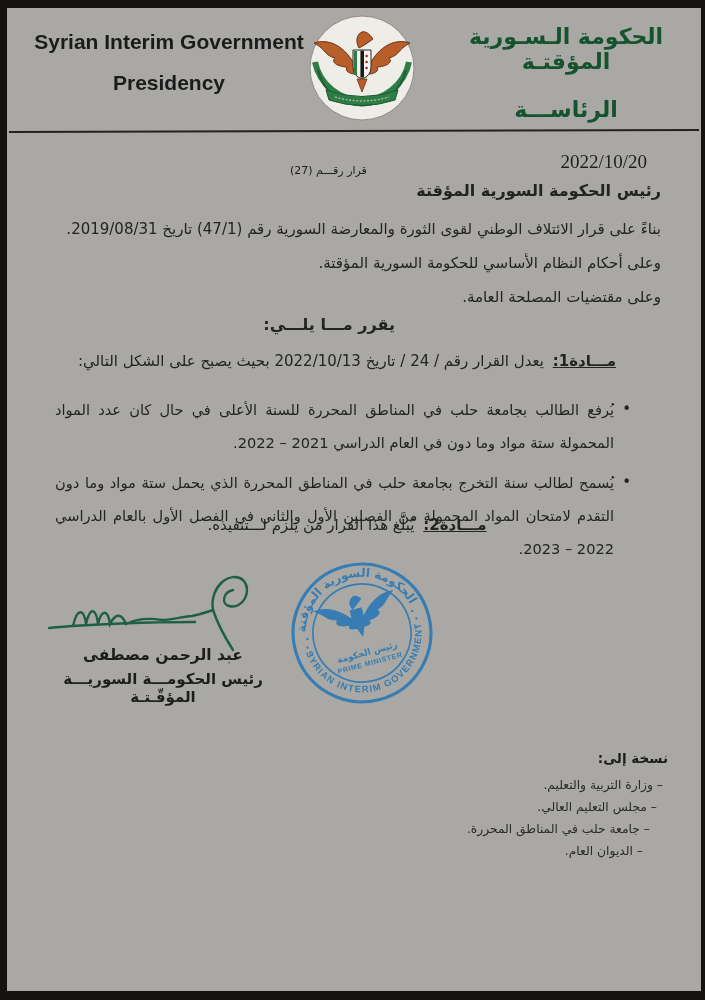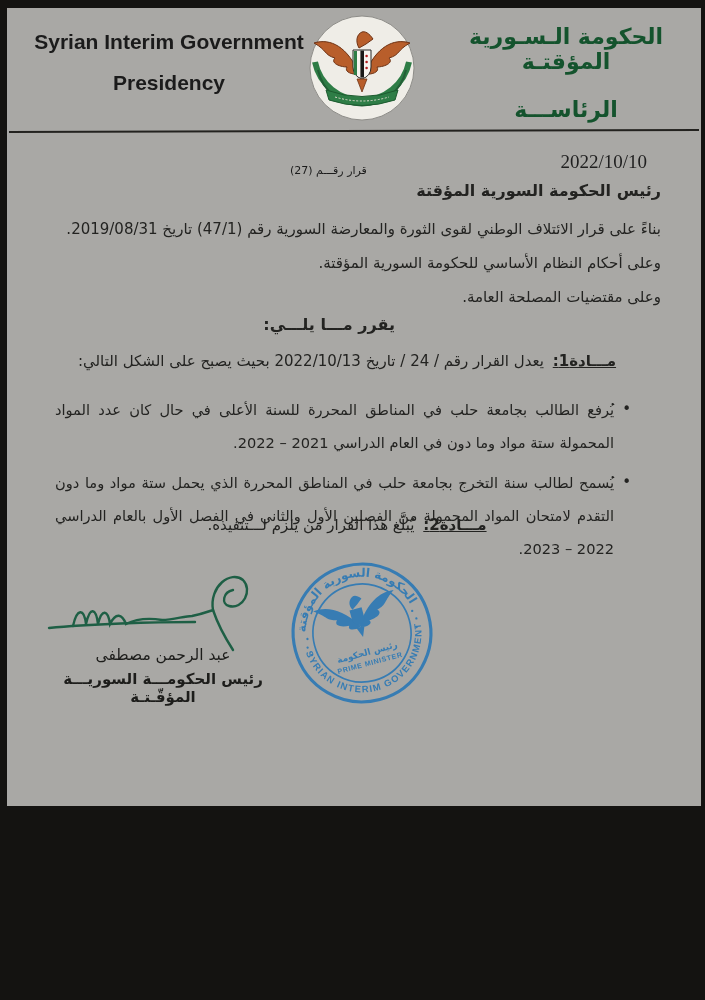--- a/index.html
+++ b/index.html
@@ -1,18 +1,18 @@
 <!DOCTYPE html>
 <html lang="ar"><head>
 <meta charset="utf-8">
 <style>
   html,body{margin:0;padding:0;background:#555;}
   .canvas{position:relative;width:705px;height:1000px;background:#141311;overflow:hidden;
           font-family:"DejaVu Sans",sans-serif;}
-  .page{position:absolute;left:7px;top:8px;width:694px;height:798px;background:#a9a8a5;overflow:hidden;color:#232321;}
+  .page{position:absolute;left:7px;top:8px;width:694px;height:983px;background:#a9a8a5;overflow:hidden;color:#232321;}
   .ar{direction:rtl;font-family:"DejaVu Sans",sans-serif;}
   .en{font-family:"Liberation Sans",sans-serif;}
 
   
   .hdr-en{position:absolute;left:18px;top:22px;width:288px;text-align:center;color:#1b1b1b;}
   .hdr-en .l1{font-size:21px;font-weight:bold;}
   .hdr-en .l2{font-size:21px;font-weight:bold;margin-top:17px;}
   .hdr-ar{position:absolute;left:423px;top:16px;width:272px;text-align:center;color:#14532d;}
   .hdr-ar .l1{font-size:22px;font-weight:bold;}
   .hdr-ar .l2{font-size:22px;font-weight:bold;margin-top:23px;}
@@ -33,21 +33,21 @@
   .article .lbl{font-weight:bold;text-decoration:underline;margin-left:4px;}
   .article2{top:508px;}
   .bullets{position:absolute;right:62px;left:40px;top:377px;margin:8px;padding:0;list-style:none;
            text-align:right;font-size:14.6px;line-height:33px;}
   .bullets li{position:relative;padding-right:17px;margin-bottom:7px;text-align:justify;direction:rtl;}
   .bullets li::before{content:"•";position:absolute;right:0;top:0;font-size:15px;}
 
   
   .sig-block{position:absolute;left:25px;top:560px;width:262px;text-align:center;}
   .sig-svg{display:block;margin:0 auto;}
-  .sig-name{font-size:15.5px;font-weight:normal;color:#1d1d1b;margin-top:-6px;}
+  .sig-name{font-size:15.5px;font-weight:bold;color:#1d1d1b;margin-top:-6px;}
   .sig-title{font-size:15px;font-weight:bold;color:#1d1d1b;margin-top:6px;}
 
   
   .stamp{position:absolute;left:282px;top:552px;width:146px;height:146px;transform:rotate(-15deg);opacity:0.9;}
 
   
   .dist{position:absolute;right:33px;top:742px;text-align:right;}
   .dist .head{font-size:13.5px;font-weight:bold;color:#1c1c1c;}
   .dist ul{margin:8px 0 0 0;padding:0;list-style:none;font-size:12.3px;line-height:22px;color:#2a2a28;}
   .dist li::before{content:"– ";}
@@ -93,21 +93,21 @@
       </svg>
     </div>
 
     <div class="hdr-ar ar">
       <div class="l1">الحكومة الـسـورية المؤقتـة</div>
       <div class="l2">الرئاســـة</div>
     </div>
 
     <div class="rule"></div>
 
-    <div class="date">2022/10/10</div>
+    <div class="date">2022/10/20</div>
     <div class="decision ar">قرار رقـــم (27)</div>
 
     <div class="addressee ar">رئيس الحكومة السورية المؤقتة</div>
 
     <div class="preamble ar">
       <div>بناءً على قرار الائتلاف الوطني لقوى الثورة والمعارضة السورية رقم (47/1) تاريخ 2019/08/31.</div>
       <div>وعلى أحكام النظام الأساسي للحكومة السورية المؤقتة.</div>
       <div>وعلى مقتضيات المصلحة العامة.</div>
     </div>
 
@@ -170,15 +170,24 @@
           <circle cx="18" cy="62" r="1.1"></circle>
             <circle cx="16" cy="70" r="1.1"></circle>
             <circle cx="18" cy="78" r="1.1"></circle>
           <circle cx="122" cy="62" r="1.1"></circle>
             <circle cx="124" cy="70" r="1.1"></circle>
             <circle cx="122" cy="78" r="1.1"></circle>
         </g>
       </svg>
     </div>
 
+    <div class="dist ar">
+      <div class="head">نسخة إلى:</div>
+      <ul>
+        <li>وزارة التربية والتعليم.</li>
+        <li>مجلس التعليم العالي.</li>
+        <li>جامعة حلب في المناطق المحررة.</li>
+        <li>الديوان العام.</li>
+      </ul>
+    </div>
 
   </div>
 </div>
 
 </body></html>

